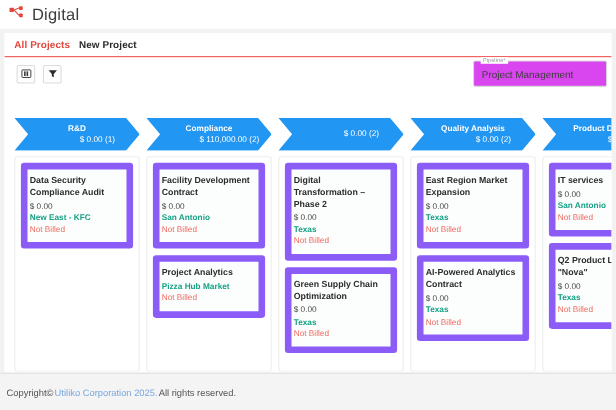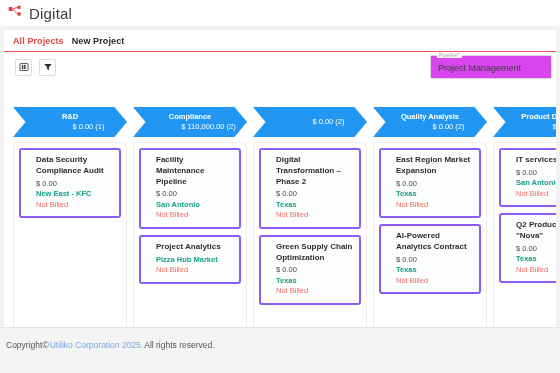--- a/index.html
+++ b/index.html
@@ -191,23 +191,23 @@
     min-height: 196px;
     padding: 5px;
     display: flex;
     flex-direction: column;
     gap: 6px;
   }
 
   
   .card {
     background: #fcfefd;
-    border: 2px solid #8b5cf6;
+    border: 6px solid #8b5cf6;
     border-radius: 3px;
-    padding: 5px 6px 6px 15px;
+    padding: 5px 6px 6px 2px;
     cursor: pointer;
   }
   .card-title {
     font-size: 8px;
     font-weight: bold;
     color: #2d2d2d;
     line-height: 1.35;
     margin-bottom: 2px;
   }
   .card-amount {
@@ -225,21 +225,21 @@
     font-size: 7.5px;
     color: #ef6a61;
     line-height: 1.4;
   }
 
   
   .footer {
     position: absolute;
     left: 0;
     right: 0;
-    bottom: 12px;
+    bottom: 0;
     height: 34px;
     background: #f4f4f4;
     border-top: 1px solid #e4e4e4;
     display: flex;
     align-items: center;
     padding-left: 6px;
     font-size: 8.5px;
     color: #555;
   }
   .footer a {
@@ -306,21 +306,21 @@
         </div>
       </div>
 
       <div class="column">
         <div class="stage">
           <div class="stage-name">Compliance</div>
           <div class="stage-total">$ 110,000.00 (2)</div>
         </div>
         <div class="column-body">
           <div class="card">
-            <div class="card-title">Facility Maintenance Pipeline</div>
+            <div class="card-title">Facility Development Contract</div>
             <div class="card-amount">$ 0.00</div>
             <div class="card-client">San Antonio</div>
             <div class="card-billing">Not Billed</div>
           </div>
           <div class="card">
             <div class="card-title">Project Analytics</div>
             <div class="card-client">Pizza Hub Market</div>
             <div class="card-billing">Not Billed</div>
           </div>
         </div>

